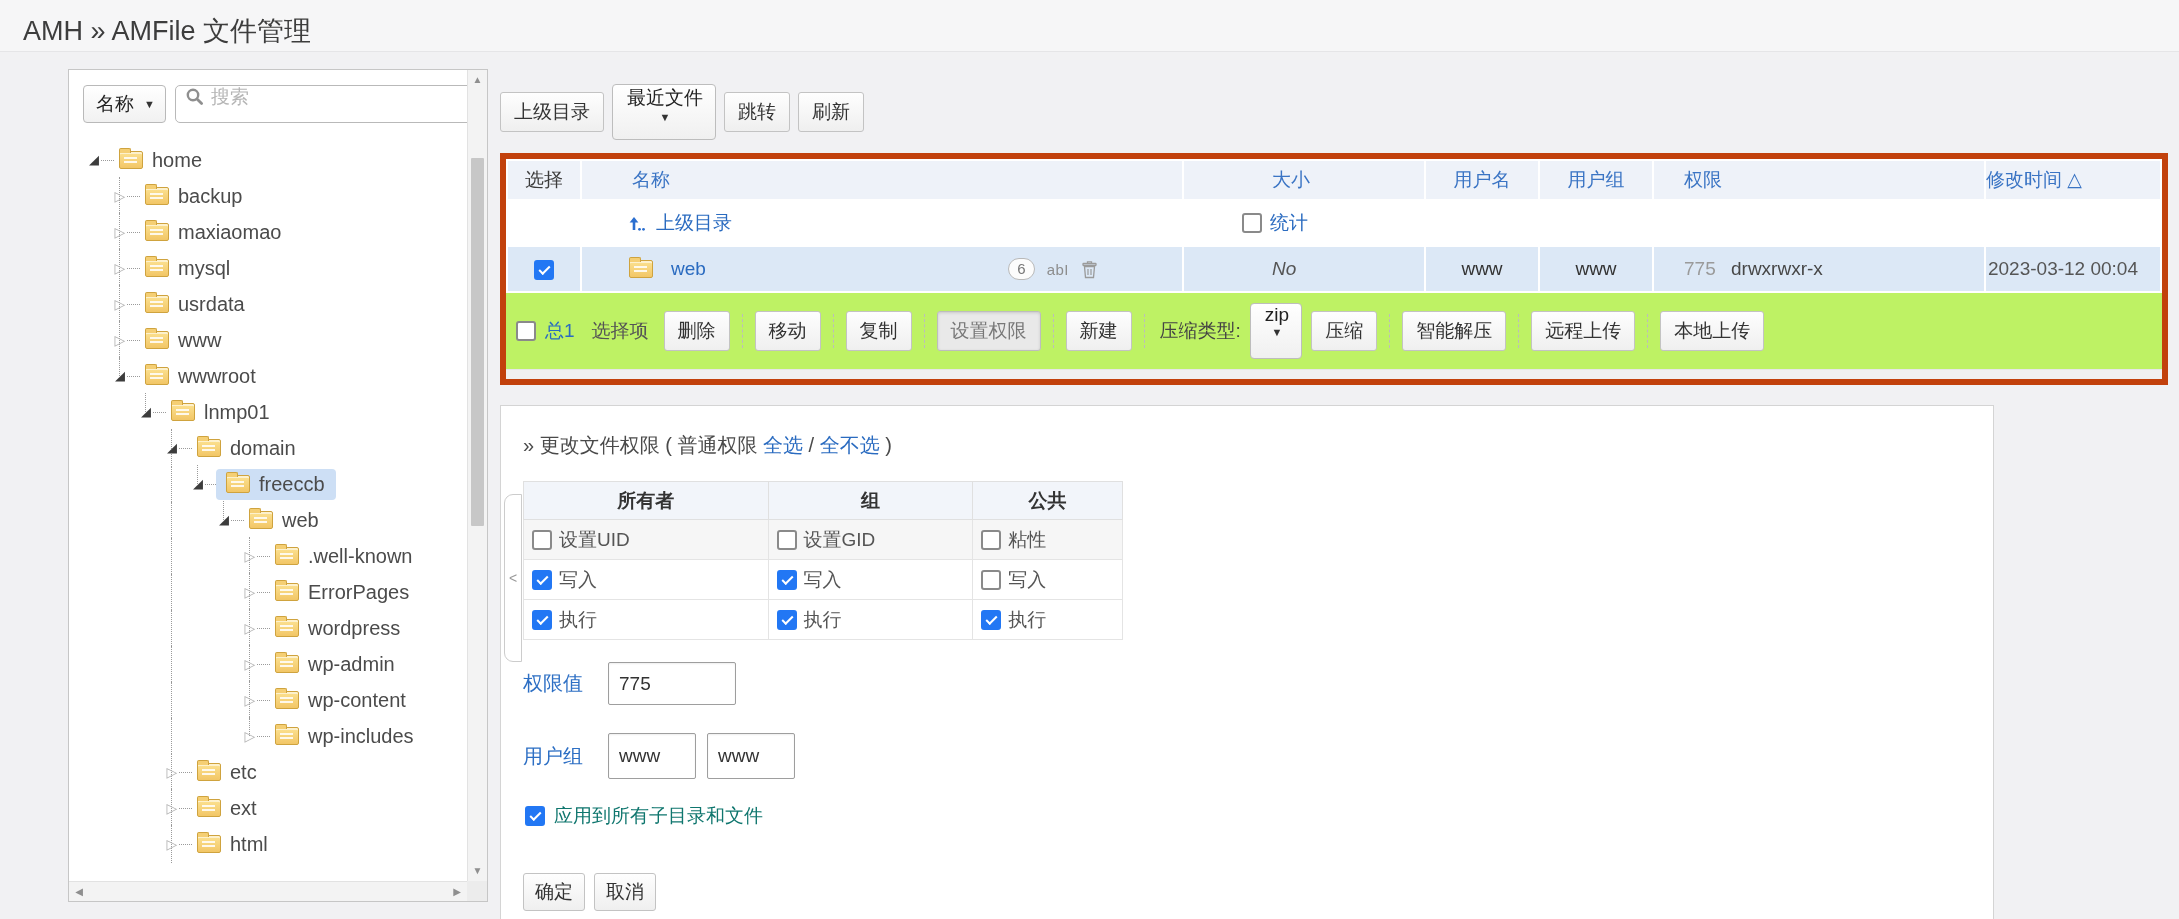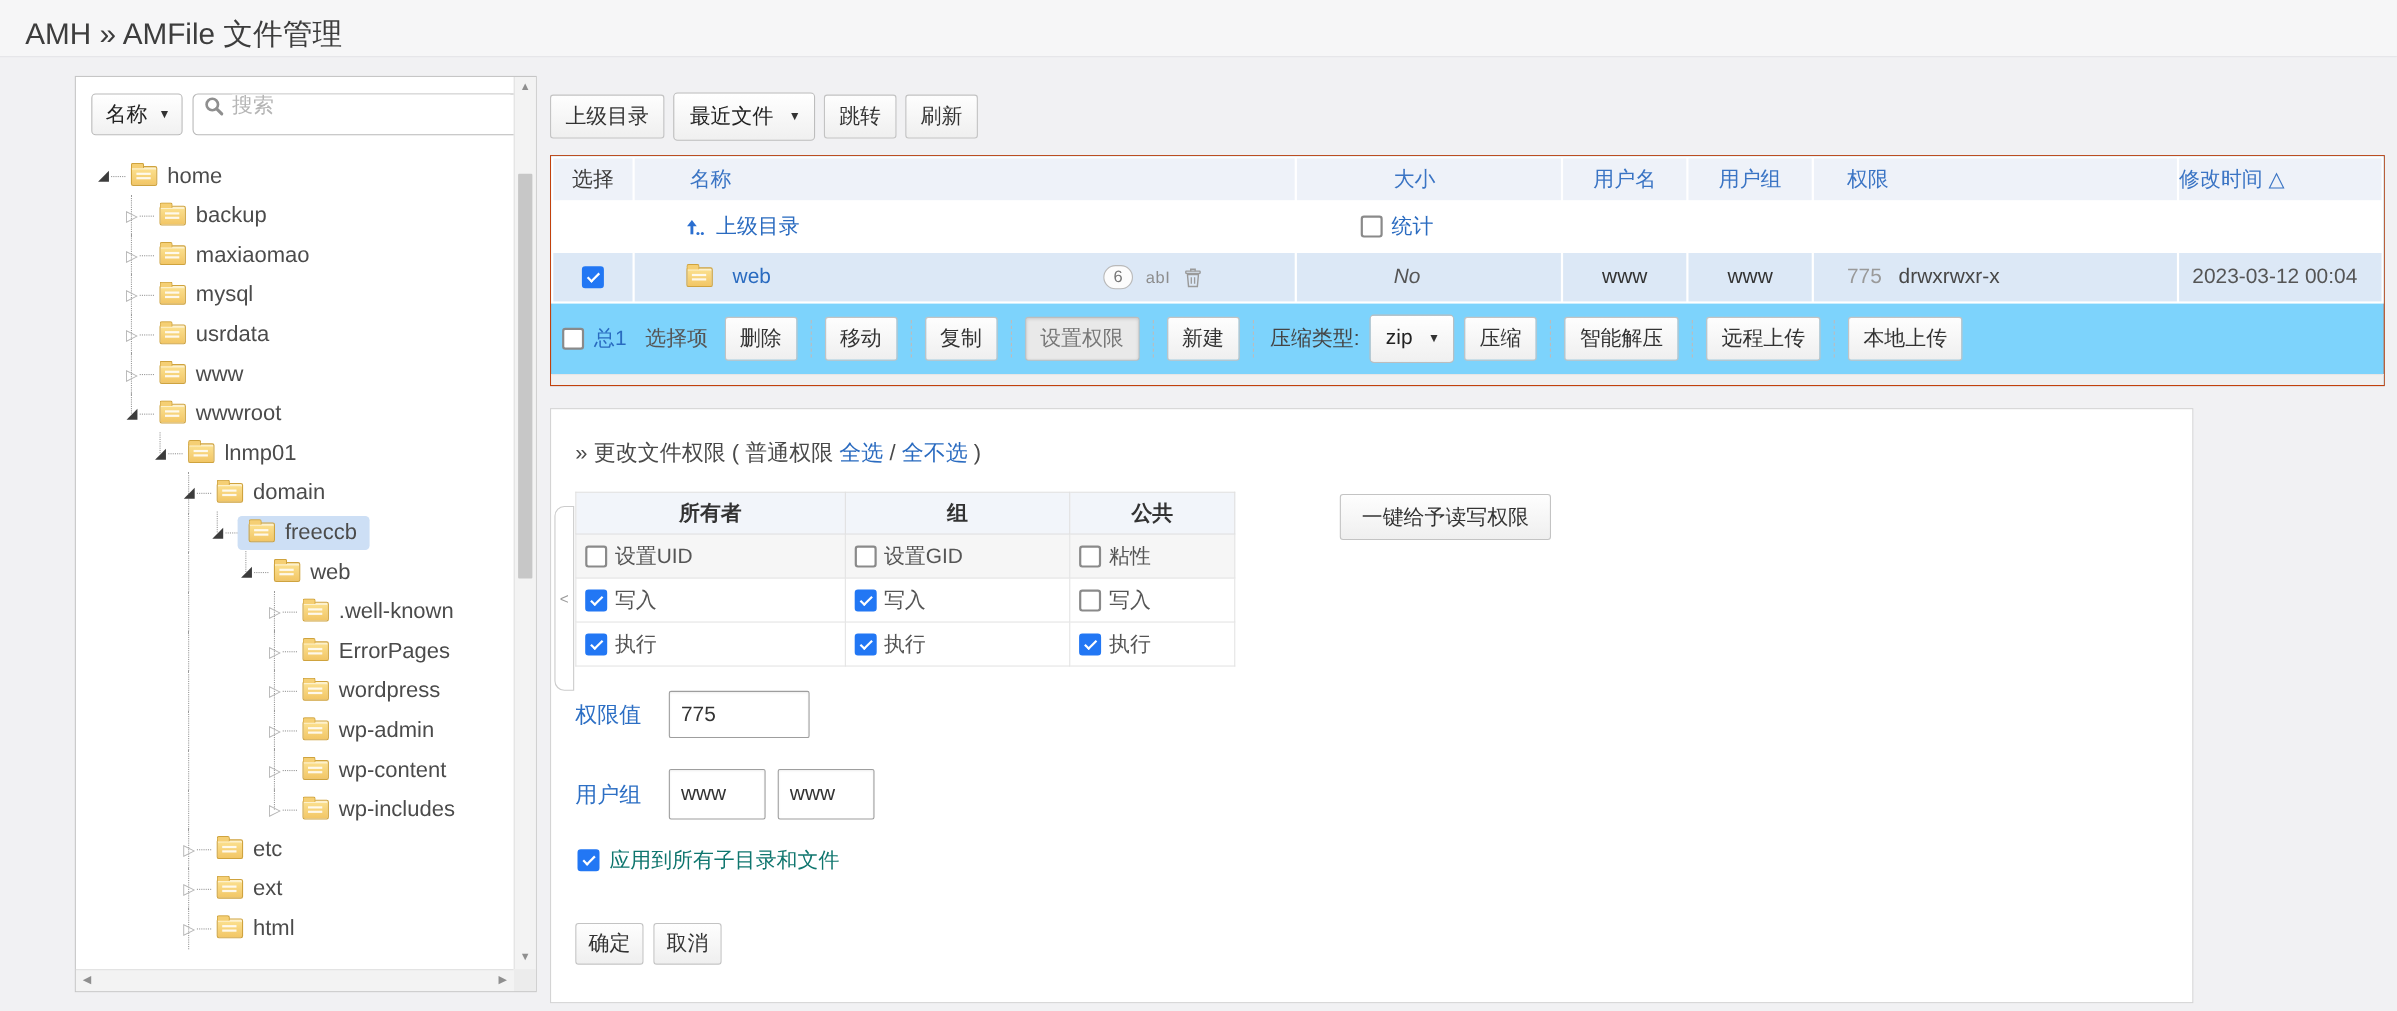--- a/index.html
+++ b/index.html
@@ -53,28 +53,28 @@
   .hscroll .arr { position:absolute; top:0; width:20px; text-align:center; font-size:10px; color:#8f8f8f; line-height:20px; cursor:pointer; }
   .hscroll .arr.rt { right:0; }
   .scorner { position:absolute; right:0; bottom:0; width:20px; height:20px; background:#ececec; }
 
   
   .rcol { width:1668px; }
   .toolbar { display:flex; gap:8px; margin:15px 0 13px 0; width:1610px; align-items:center; }
   .btn { height:40px; background:linear-gradient(#fefefe,#efefef); border:1px solid #c3c3c3; border-radius:3px;
     font-size:19px; color:#333; padding:0 13px; display:inline-flex; align-items:center; cursor:pointer; font-family:inherit; white-space:nowrap; }
   .btn.pressed { background:#e9e9e9; color:#777; box-shadow:inset 0 1px 3px rgba(0,0,0,.14); border-color:#bdbdbd; }
-  .selbtn { height:44px; background:linear-gradient(#fff,#f0f0f0); border:1px solid #bdbdbd; border-radius:4px;
-    display:inline-flex; align-items:center; gap:14px; padding:0 12px 0 14px; font-size:19px; color:#222; cursor:pointer; }
+  .selbtn { height:56px; background:linear-gradient(#fff,#f0f0f0); border:1px solid #bdbdbd; border-radius:4px;
+    display:inline-flex; align-items:center; padding:0 12px 0 14px; font-size:19px; color:#222; cursor:pointer;flex-direction:column; }
   .selbtn .caret { font-size:11px; color:#333; }
   .pathinput { flex:1; height:40px; border:1px solid #a9a9a9; border-radius:3px; background:#fff; font-size:19px;
     color:#666; padding:0 12px; outline:none; font-family:inherit; }
 
   
-  .tpanel { width:1668px; background:#7dd3fc; border:1px solid #c2410c; }
+  .tpanel { width:1668px; background:#bef264; border:6px solid #c2410c; }
   table.ftable { width:100%; border-collapse:separate; border-spacing:2px; table-layout:fixed; background:#fff; }
   .ftable th { background:#eef2f9; height:38px; font-weight:normal; font-size:19px; text-align:left; }
   .ftable th.c, .ftable td.c { text-align:center; }
   .ftable th .lnk { color:#3a74c4; cursor:pointer; }
   .ftable th.selh { color:#3b3b3b; text-align:center; }
   .ftable td { height:44px; font-size:19px; }
   .ftable td.hl { background:#dce8f6; }
   .lnk { color:#2a6bc0; text-decoration:none; cursor:pointer; }
   .namecell { display:flex; align-items:center; gap:9px; padding-left:45px; }
   .padname { padding-left:50px; }
@@ -542,21 +542,20 @@
                 </td>
             <td>
                   <span class="cell">
                     <span class="cb on"></span>
                     <span>执行</span>
                   </span>
                 </td>
           </tr>
         </tbody>
           </table>
-        <button class="btn qbtn">一键给予读写权限</button>
       </div>
 
       <div class="frow">
         <span class="flabel">权限值</span>
         <input class="tinput w-perm" type="text" value="775" style="">
       </div>
 
       <div class="frow" style="margin-top:28px;">
         <span class="flabel">用户组</span>
         <input class="tinput w-usr" type="text" style="margin-right: -6px;" value="www">

